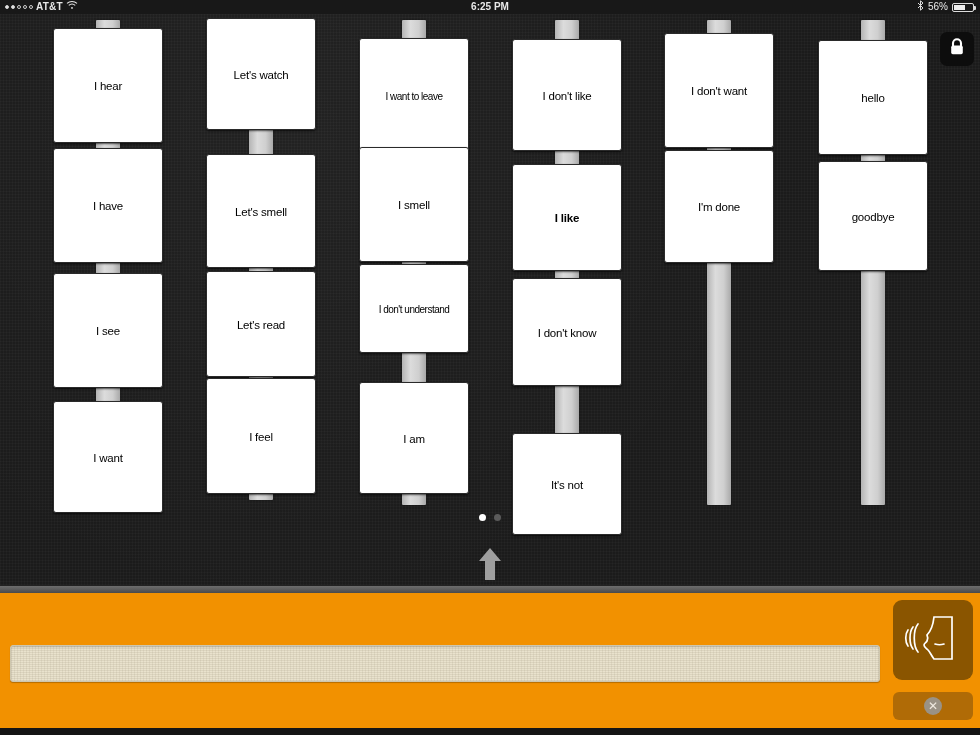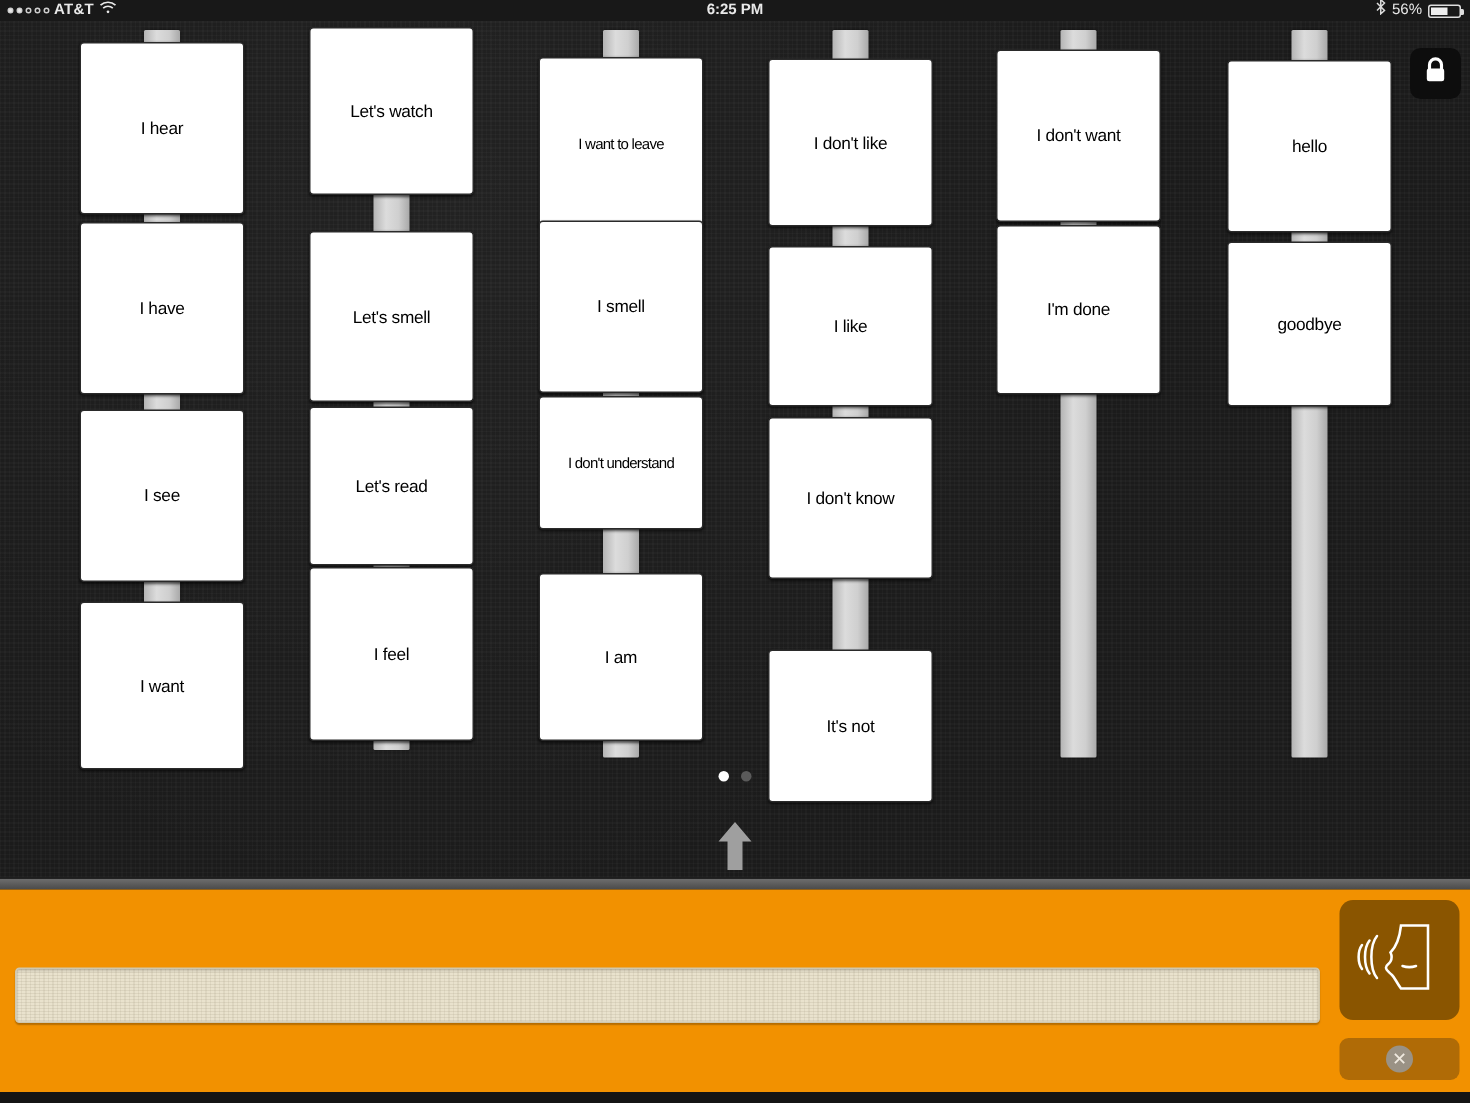--- a/index.html
+++ b/index.html
@@ -466,21 +466,21 @@
           <path d="M61 56c5 4 13 4 18 0" fill="none" stroke="#1a1a1a" stroke-width="1.6"></path>
           <path d="M96 30c5-2 9 0 9 4M96 48c5 2 9 0 9-4" fill="none" stroke="#1a1a1a" stroke-width="1.3"></path>
           <path d="M40 32l18 8-4 8-18-6z" fill="#f2cda5" stroke="#1a1a1a" stroke-width="1.5"></path>
           <path d="M14 38c-6 2-10 8-8 14 1 5 6 8 12 8l14 1c6 0 10-4 10-9V42c0-5-4-8-10-8z" fill="#f5d9a8" stroke="#1a1a1a" stroke-width="1.6"></path>
           <path d="M12 44c8-2 16-2 22 0M12 51c8-2 16-2 22 0M14 58c8-2 14-2 20 0" fill="none" stroke="#1a1a1a" stroke-width="1.2"></path>
           <path d="M32 60c4 0 8 3 8 10s-4 16-10 16-8-6-6-14z" fill="#f5d9a8" stroke="#1a1a1a" stroke-width="1.6"></path>
         </svg>
       </div>
     </div>
 
-    <div class="card" style="top:150px;height:107px;">
+    <div class="card" style="top:150px;height:107px;font-weight:bold;">
       <div class="card-label">I like</div>
       <div class="card-art">
         <svg viewBox="0 0 110 90">
           <circle cx="38" cy="46" r="27" fill="#f5d9a8" stroke="#1a1a1a" stroke-width="1.6"></circle>
           <path d="M11 40c0-22 13-28 27-28s27 7 26 28c-6-12-47-13-53 0z" fill="#f0d24f" stroke="#1a1a1a" stroke-width="1.4"></path>
           <circle cx="29" cy="44" r="4" fill="#fff" stroke="#1a1a1a" stroke-width="1"></circle>
           <circle cx="47" cy="44" r="4" fill="#fff" stroke="#1a1a1a" stroke-width="1"></circle>
           <circle cx="29" cy="44" r="2" fill="#111"></circle>
             <circle cx="47" cy="44" r="2" fill="#111"></circle>
           <circle cx="38" cy="53" r="2" fill="#1a1a1a"></circle>

